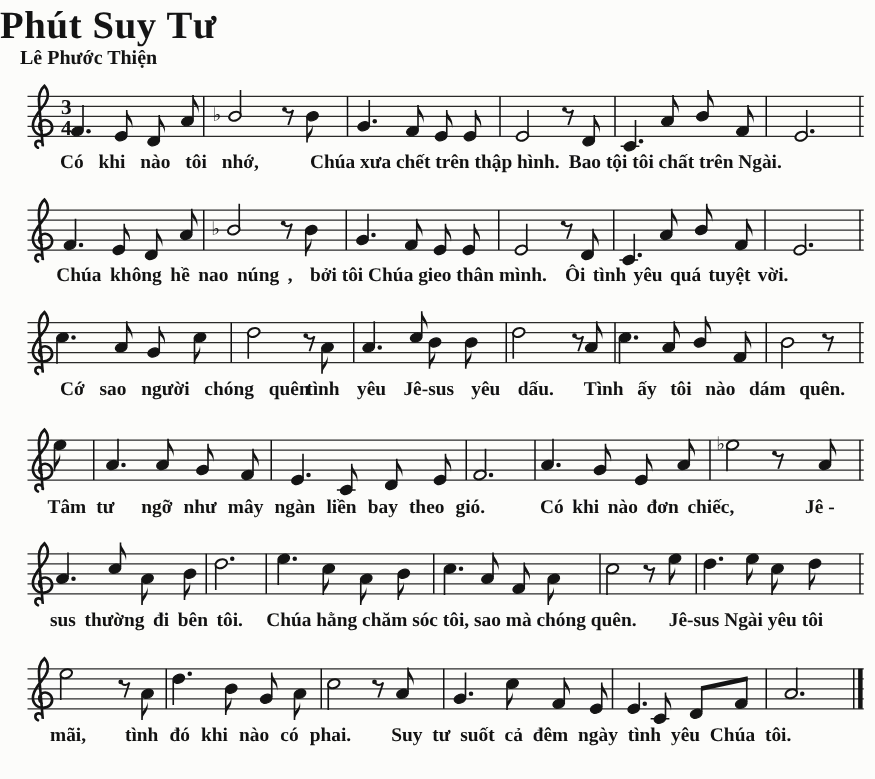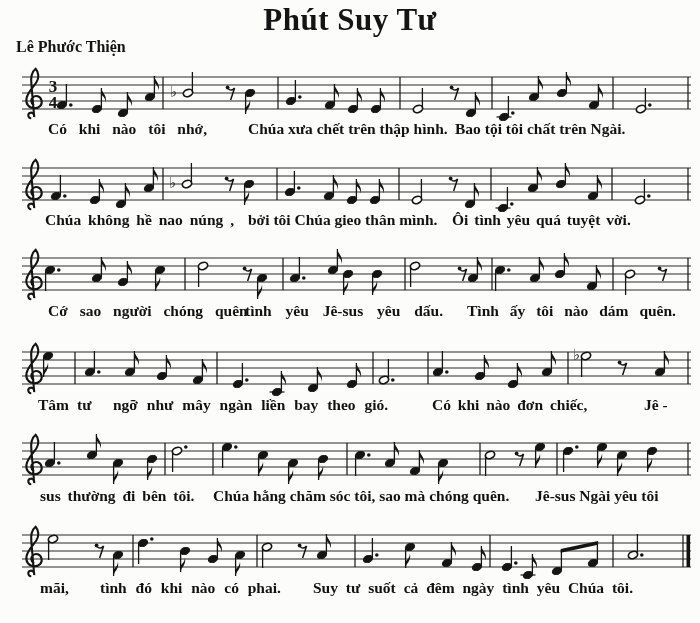--- a/index.html
+++ b/index.html
@@ -1,18 +1,18 @@
 <!DOCTYPE html>
 <html><head>
 <meta charset="utf-8">
 <style>
   html,body{margin:0;padding:0;background:#e8e8e6;}
   #page{position:relative;width:700px;height:623px;background:#fcfcfa;overflow:hidden;
         font-family:"Liberation Serif", serif;color:#141414;}
-  #title{position:absolute;left:0;top:2px;width:700px;text-align:center;
+  #title{position:absolute;left:0;top:2px;width:700px;text-align:left;
          font-size:31px;font-weight:700;letter-spacing:.5px;}
   #number{position:absolute;right:16px;top:4px;font-size:32px;font-weight:700;}
   #author{position:absolute;left:16px;top:38px;font-size:16px;font-weight:700;}
   #score{position:absolute;left:0;top:0;}
   .lyr{font-family:"Liberation Serif",serif;font-weight:700;font-size:15.5px;fill:#121212;}
 </style>
 </head>
 <body>
 
 <div id="page">

